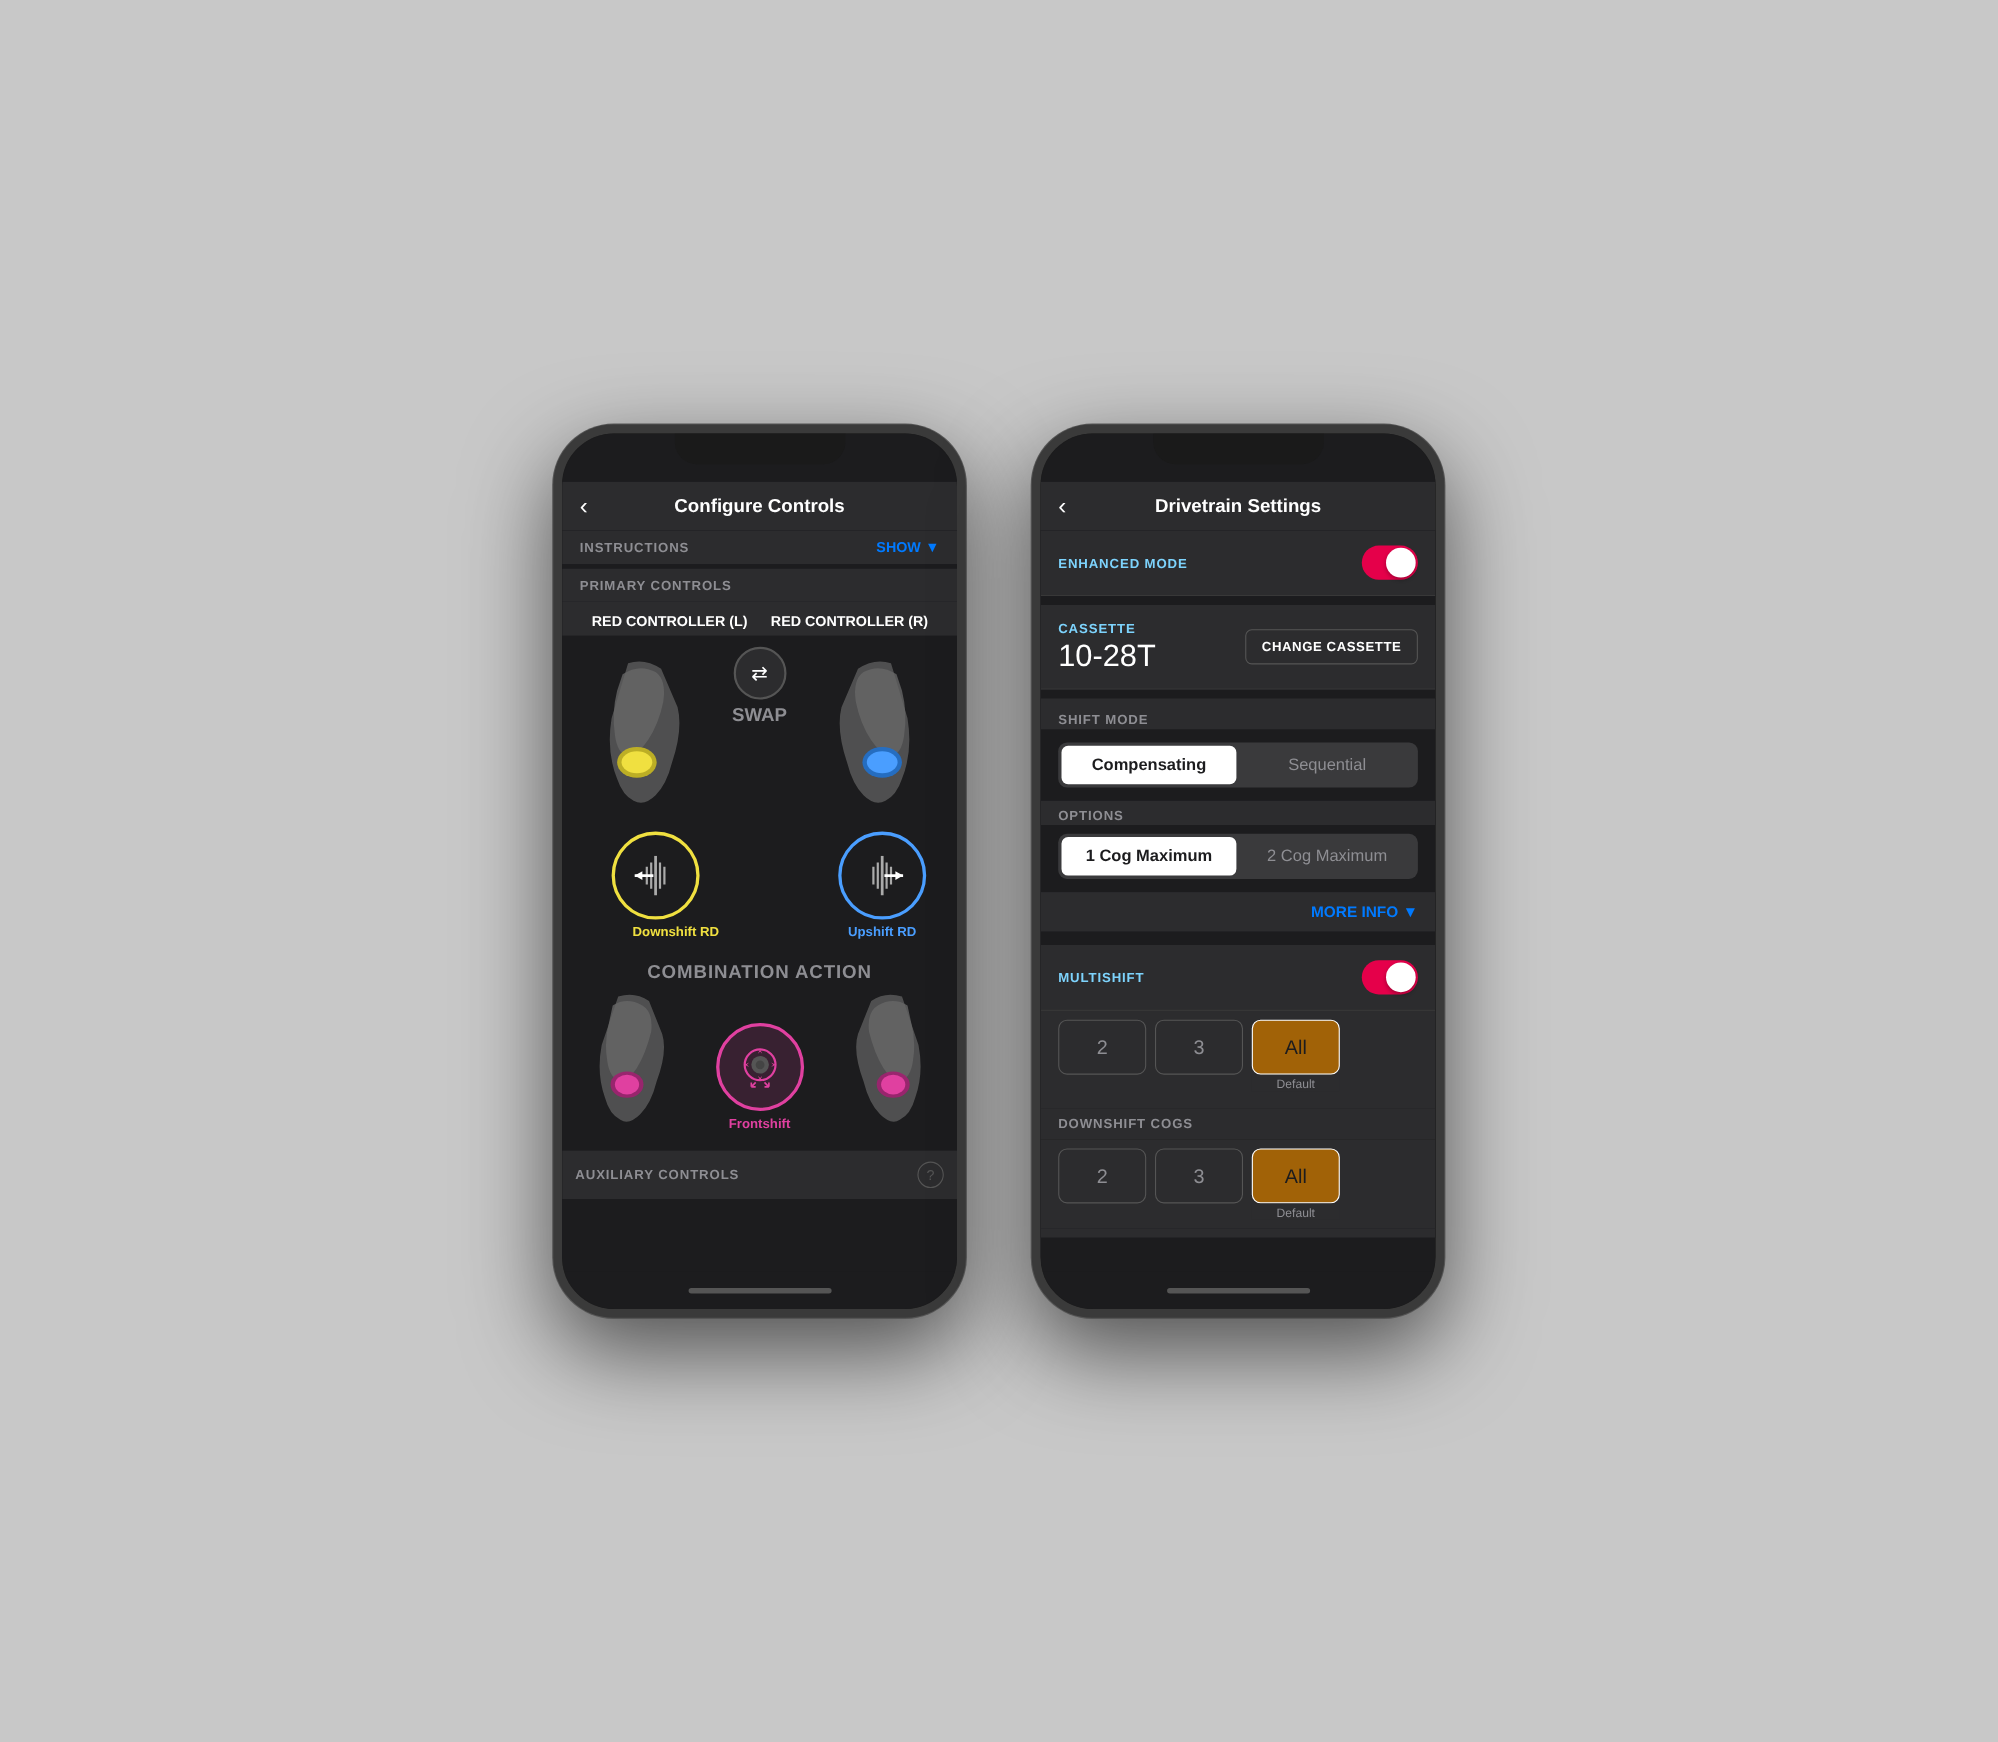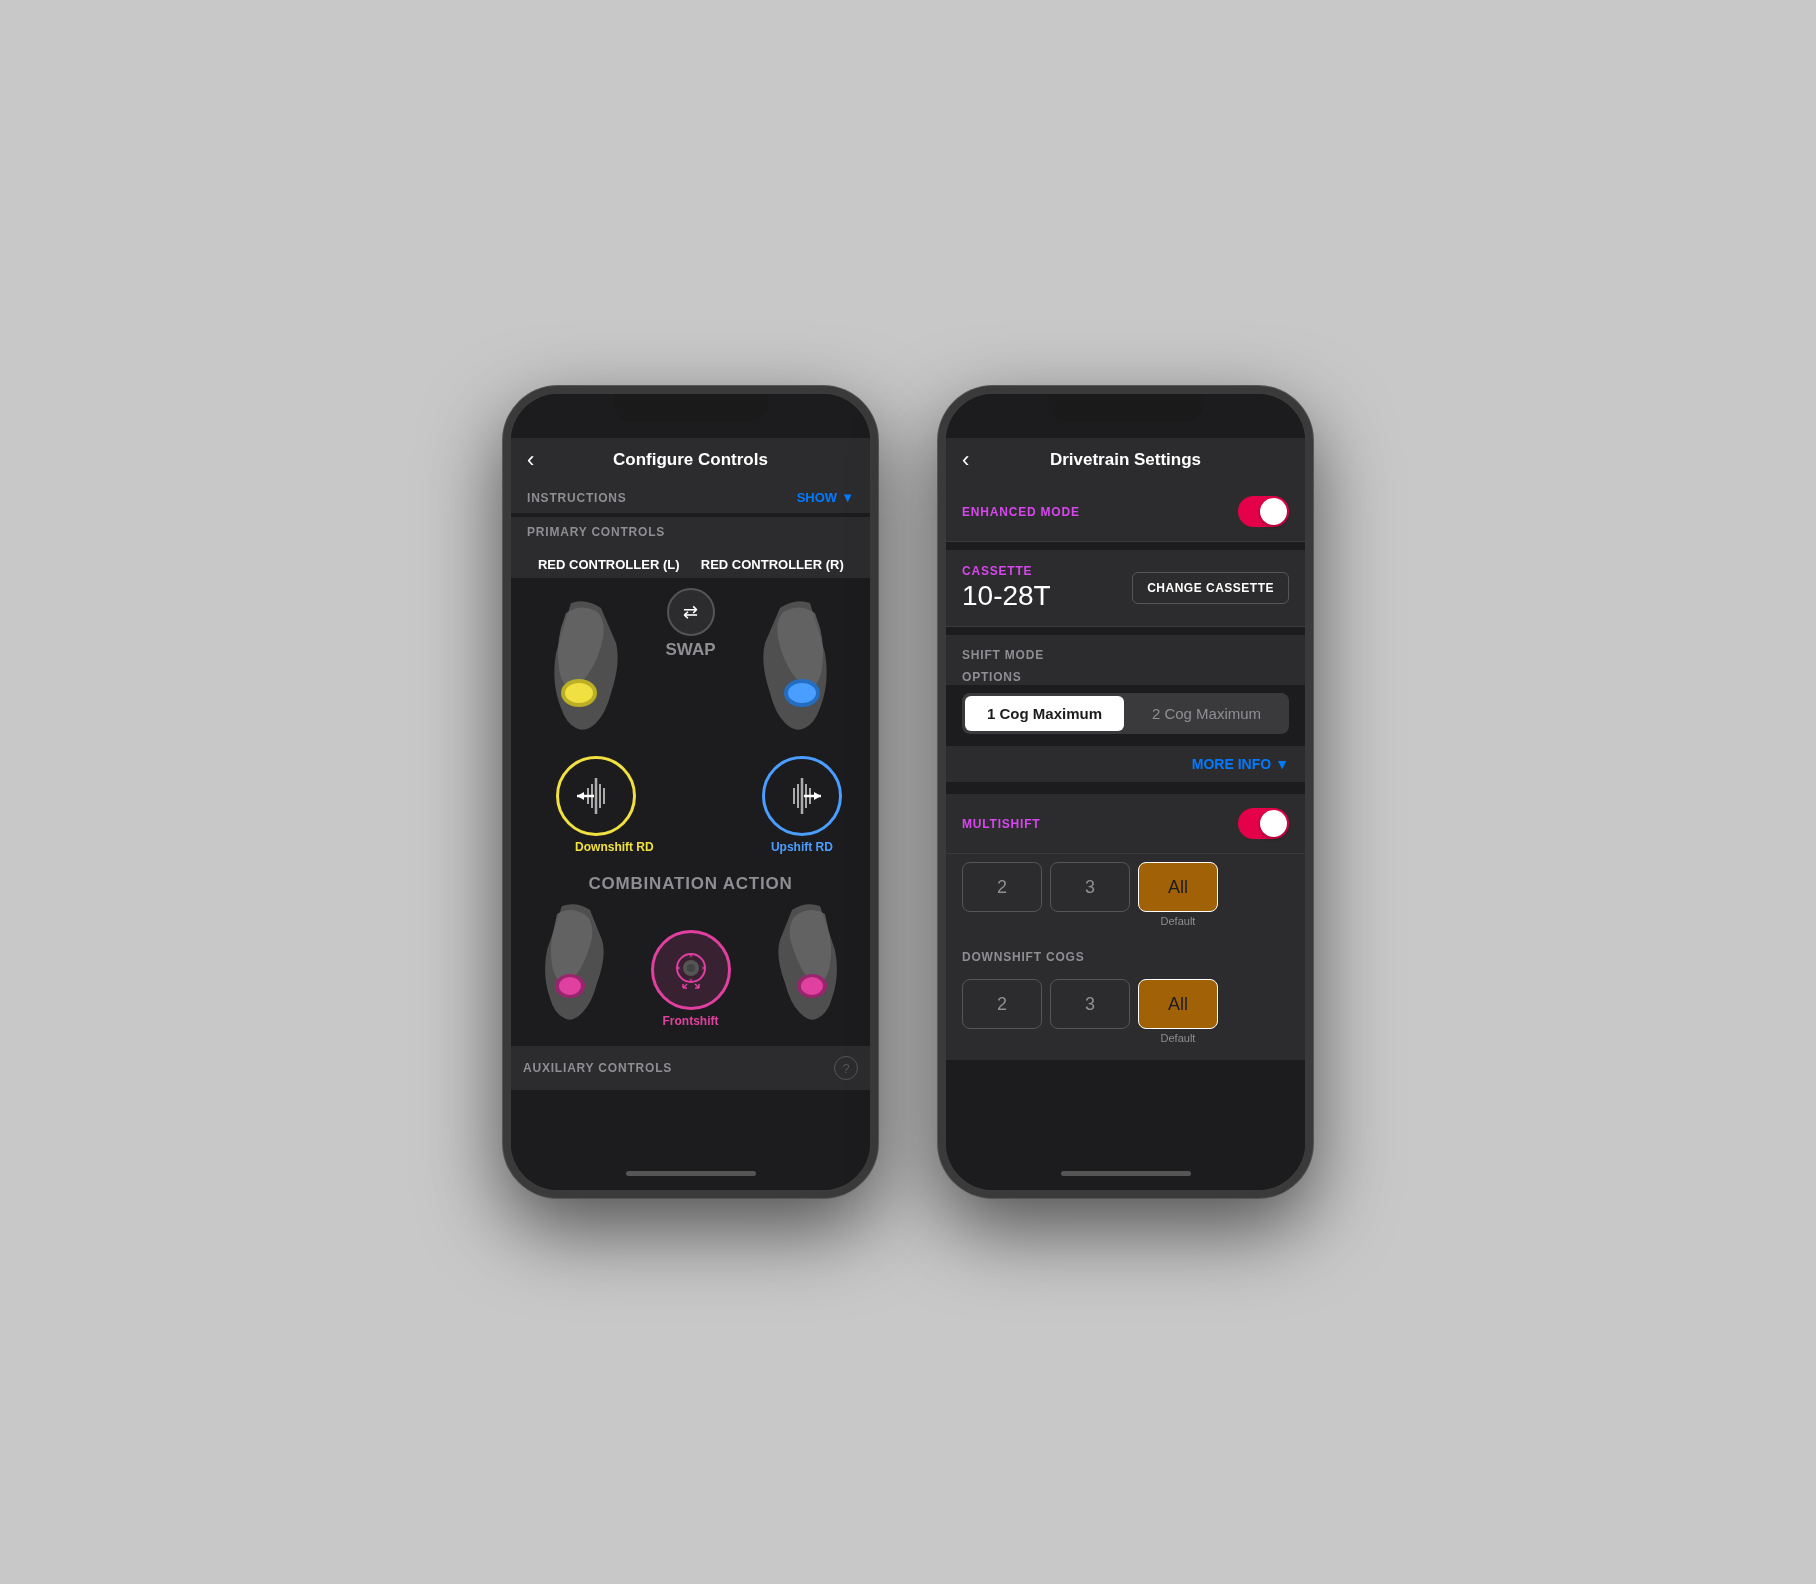--- a/index.html
+++ b/index.html
@@ -268,21 +268,21 @@
 
     .setting-row {
       background: #2c2c2e;
       padding: 14px 16px;
       display: flex;
       align-items: center;
       justify-content: space-between;
       border-bottom: 1px solid #3a3a3a;
     }
     .setting-row-label {
-      color: #d946ef;
+      color: #7dd3fc;
       font-size: 12px;
       font-weight: 600;
       letter-spacing: 0.8px;
       text-transform: uppercase;
     }
     .setting-row-value {
       color: white;
       font-size: 28px;
       font-weight: 300;
       margin-top: 2px;
@@ -612,20 +612,24 @@
           <div class="setting-row-value">10-28T</div>
         </div>
         <button class="outline-btn">CHANGE CASSETTE</button>
       </div>
 
       <div class="divider"></div>
 
       <div style="background:#2c2c2e; padding: 10px 16px 0;">
         <span class="section-header-text">SHIFT MODE</span>
       </div>
+      <div class="segment-control">
+        <button class="segment-btn active">Compensating</button>
+        <button class="segment-btn inactive">Sequential</button>
+      </div>
 
       <div style="background:#2c2c2e; padding: 4px 16px 0;">
         <span class="section-header-text">OPTIONS</span>
       </div>
       <div class="options-segment segment-control" style="margin-top:8px;">
         <button class="segment-btn active">1 Cog Maximum</button>
         <button class="segment-btn inactive">2 Cog Maximum</button>
       </div>
 
       <div class="more-info-row">

